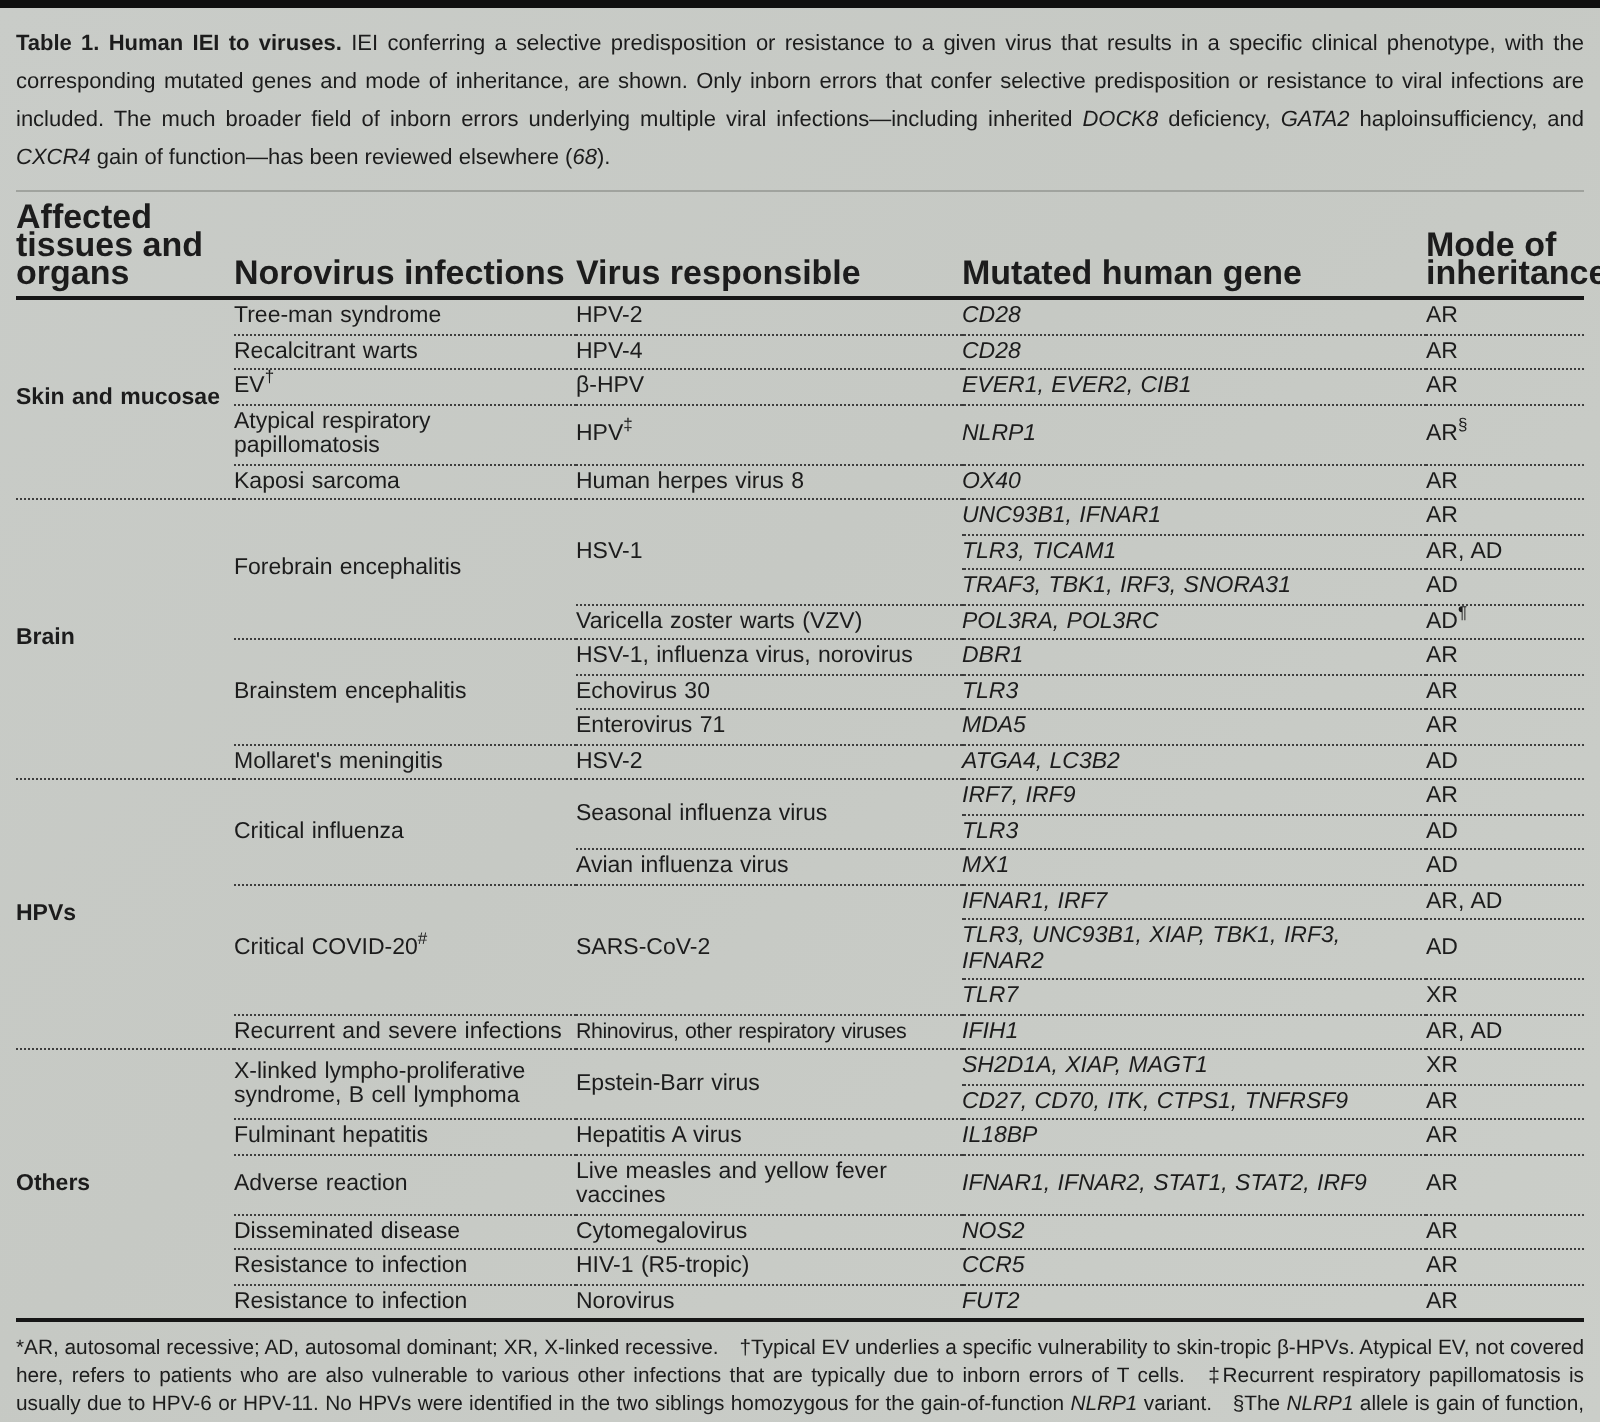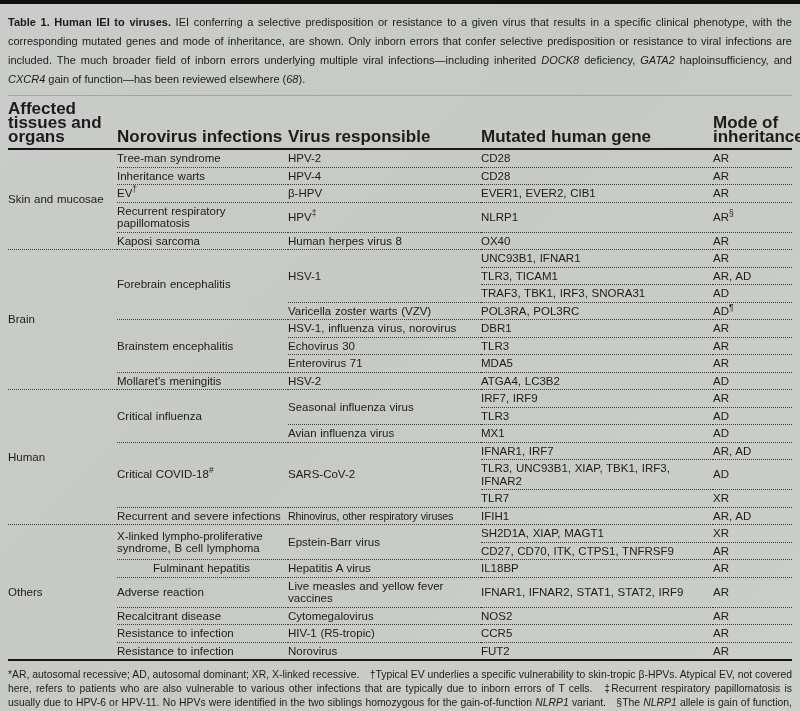--- a/index.html
+++ b/index.html
@@ -34,23 +34,23 @@
     border-bottom: 2px solid #161616;
   }
   table.iei td {
     font-size: 11.5px; line-height: 12.5px;
     padding: 2px 2px 2px 0;
     vertical-align: middle;
     border-top: 1px dotted #3d3d3d;
     word-spacing: 0.5px;
   }
   table.iei tbody tr:first-child td { border-top: none; }
-  td.c-tissue { font-weight: normal; vertical-align: top; margin-top: 24px; }
-  td.c-gene { }
-  td.no-top { border-top: none; text-align: center; }
+  td.c-tissue { font-weight: bold; vertical-align: top; margin-top: 24px; }
+  td.c-gene { font-style: italic; }
+  td.no-top { border-top: none; }
   td .tight { font-size: 10.7px; letter-spacing: -0.2px; white-space: nowrap; }
   sup { font-size: 8.5px; line-height: 0; vertical-align: super; }
 
   .footnotes {
     margin: 7px 0 0 0;
     font-size: 10.4px; line-height: 14px;
     text-align: justify;
   }
   .footnotes i { font-style: italic; }
 </style>
@@ -82,33 +82,33 @@
     </thead>
     <tbody>
         <tr>
           <td class="c-tissue" rowspan="5"><span>Skin and mucosae</span></td>
           <td class="c-clinical"><span>Tree-man syndrome</span></td>
           <td class="c-virus"><span>HPV-2</span></td>
           <td class="c-gene"><span>CD28</span></td>
           <td class="c-mode"><span>AR</span></td>
         </tr>
         <tr>
-          <td class="c-clinical"><span>Inheritance warts</span></td>
+          <td class="c-clinical"><span>Recalcitrant warts</span></td>
           <td class="c-virus"><span>HPV-4</span></td>
           <td class="c-gene"><span>CD28</span></td>
           <td class="c-mode"><span>AR</span></td>
         </tr>
         <tr>
           <td class="c-clinical"><span>EV</span><sup>†</sup></td>
           <td class="c-virus"><span>β-HPV</span></td>
           <td class="c-gene"><span>EVER1, EVER2, CIB1</span></td>
           <td class="c-mode"><span>AR</span></td>
         </tr>
         <tr>
-          <td class="c-clinical"><span>Recurrent respiratory papillomatosis</span></td>
+          <td class="c-clinical"><span>Atypical respiratory papillomatosis</span></td>
           <td class="c-virus"><span>HPV</span><sup>‡</sup></td>
           <td class="c-gene"><span>NLRP1</span></td>
           <td class="c-mode"><span>AR</span><sup>§</sup></td>
         </tr>
         <tr>
           <td class="c-clinical"><span>Kaposi sarcoma</span></td>
           <td class="c-virus"><span>Human herpes virus 8</span></td>
           <td class="c-gene"><span>OX40</span></td>
           <td class="c-mode"><span>AR</span></td>
         </tr>
@@ -148,37 +148,37 @@
           <td class="c-gene"><span>MDA5</span></td>
           <td class="c-mode"><span>AR</span></td>
         </tr>
         <tr>
           <td class="c-clinical"><span>Mollaret's meningitis</span></td>
           <td class="c-virus"><span>HSV-2</span></td>
           <td class="c-gene"><span>ATGA4, LC3B2</span></td>
           <td class="c-mode"><span>AD</span></td>
         </tr>
         <tr>
-          <td class="c-tissue" rowspan="7"><span>Human</span></td>
+          <td class="c-tissue" rowspan="7"><span>HPVs</span></td>
           <td class="c-clinical" rowspan="3"><span>Critical influenza</span></td>
           <td class="c-virus" rowspan="2"><span>Seasonal influenza virus</span></td>
           <td class="c-gene"><span>IRF7, IRF9</span></td>
           <td class="c-mode"><span>AR</span></td>
         </tr>
         <tr>
           <td class="c-gene"><span>TLR3</span></td>
           <td class="c-mode"><span>AD</span></td>
         </tr>
         <tr>
           <td class="c-virus"><span>Avian influenza virus</span></td>
           <td class="c-gene"><span>MX1</span></td>
           <td class="c-mode"><span>AD</span></td>
         </tr>
         <tr>
-          <td class="c-clinical" rowspan="3"><span>Critical COVID-18</span><sup>#</sup></td>
+          <td class="c-clinical" rowspan="3"><span>Critical COVID-20</span><sup>#</sup></td>
           <td class="c-virus" rowspan="3"><span>SARS-CoV-2</span></td>
           <td class="c-gene"><span>IFNAR1, IRF7</span></td>
           <td class="c-mode"><span>AR, AD</span></td>
         </tr>
         <tr>
           <td class="c-gene"><span>TLR3, UNC93B1, XIAP, TBK1, IRF3, IFNAR2</span></td>
           <td class="c-mode"><span>AD</span></td>
         </tr>
         <tr>
           <td class="c-gene"><span>TLR7</span></td>
@@ -207,21 +207,21 @@
           <td class="c-gene"><span>IL18BP</span></td>
           <td class="c-mode"><span>AR</span></td>
         </tr>
         <tr>
           <td class="c-clinical"><span>Adverse reaction</span></td>
           <td class="c-virus"><span>Live measles and yellow fever vaccines</span></td>
           <td class="c-gene"><span>IFNAR1, IFNAR2, STAT1, STAT2, IRF9</span></td>
           <td class="c-mode"><span>AR</span></td>
         </tr>
         <tr>
-          <td class="c-clinical"><span>Recalcitrant disease</span></td>
+          <td class="c-clinical"><span>Disseminated disease</span></td>
           <td class="c-virus"><span>Cytomegalovirus</span></td>
           <td class="c-gene"><span>NOS2</span></td>
           <td class="c-mode"><span>AR</span></td>
         </tr>
         <tr>
           <td class="c-clinical"><span>Resistance to infection</span></td>
           <td class="c-virus"><span>HIV-1 (R5-tropic)</span></td>
           <td class="c-gene"><span>CCR5</span></td>
           <td class="c-mode"><span>AR</span></td>
         </tr>

